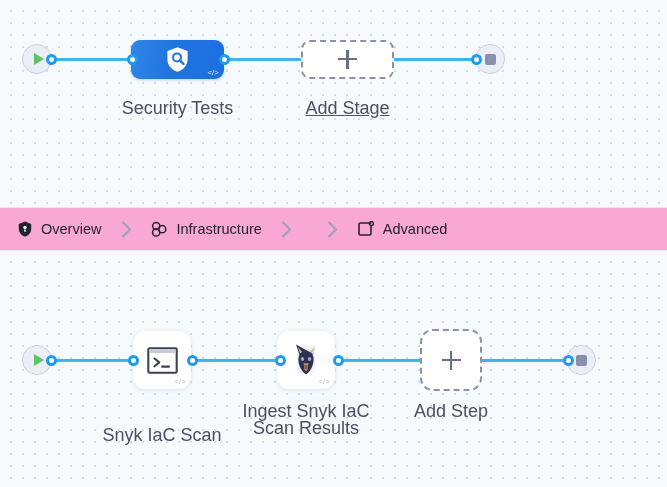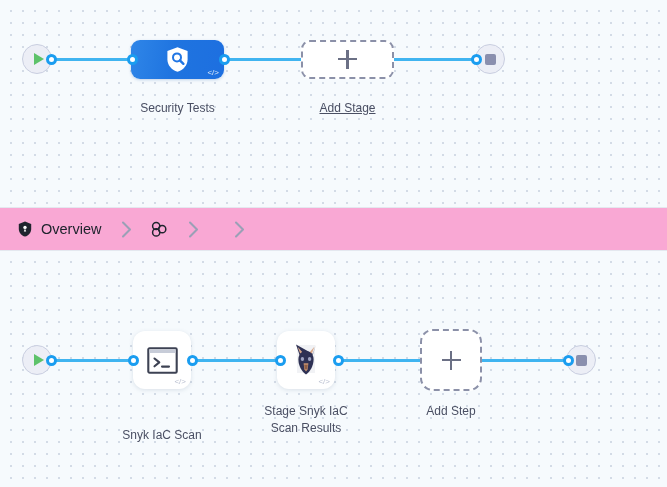--- a/index.html
+++ b/index.html
@@ -171,21 +171,21 @@
     left: 0; top: 8px; width: 19px; height: 2.5px;
   }
   .plus-glyph::after {
     top: 0; left: 8px; height: 19px; width: 2.5px;
   }
 
   
   .node-label {
     position: absolute;
     text-align: center;
-    font-size: 12px;
+    font-size: 18px;
     line-height: 17px;
     color: #4a4f63;
     font-family: "Liberation Sans", sans-serif;
     white-space: pre-line;
   }
 
   
   #tab-bar {
     position: absolute;
     left: 0;
@@ -302,35 +302,45 @@
   </div>
 
   <div class="tab">
     <span class="tab-icon">
       <svg width="17" height="16" viewBox="0 0 17 16">
         <circle cx="5.2" cy="5.0" r="3.6" fill="none" stroke="#20242e" stroke-width="1.5"></circle>
         <circle cx="5.2" cy="11.4" r="3.6" fill="none" stroke="#20242e" stroke-width="1.5"></circle>
         <circle cx="11.2" cy="8.2" r="3.6" fill="none" stroke="#20242e" stroke-width="1.5"></circle>
       </svg>
     </span>
+    <span class="tab-label">Infrastructure</span>
   </div>
 
   <div class="chev">
     <svg width="11" height="17" viewBox="0 0 11 17">
         <path d="M2 1.5 L9 8.5 L2 15.5" fill="none" stroke="#9aa0b6" stroke-width="2.1" stroke-linecap="round" stroke-linejoin="round"></path>
       </svg>
   </div>
 
 
   <div class="chev">
     <svg width="11" height="17" viewBox="0 0 11 17">
         <path d="M2 1.5 L9 8.5 L2 15.5" fill="none" stroke="#9aa0b6" stroke-width="2.1" stroke-linecap="round" stroke-linejoin="round"></path>
       </svg>
   </div>
 
+  <div class="tab">
+    <span class="tab-icon">
+      <svg width="17" height="16" viewBox="0 0 17 16">
+        <path d="M12.8 2.0 H2.4 C1.6 2.0 1.0 2.6 1.0 3.4 V12.6 C1.0 13.4 1.6 14.0 2.4 14.0 H11.6 C12.4 14.0 13.0 13.4 13.0 12.6 V5.4" fill="none" stroke="#20242e" stroke-width="1.6" stroke-linecap="round"></path>
+        <circle cx="13.4" cy="2.6" r="2.0" fill="none" stroke="#20242e" stroke-width="1.5"></circle>
+      </svg>
+    </span>
+    <span class="tab-label">Advanced</span>
+  </div>
 
 </div>
 
 <div class="canvas" id="step-canvas">
 
   <div class="pipe-row" style="top:109px;">
 
     <div class="conn-line" style="left:50px; width:84px;"></div>
     <div class="conn-line" style="left:192px; width:88px;"></div>
     <div class="conn-line" style="left:338px; width:82px;"></div>
@@ -363,21 +373,21 @@
         <path d="M23.4 3.8 L20.8 10.8 L18.4 9.6 Z" fill="#d9a88a"></path>
         <path d="M15.0 8.2 C20.0 8.2 22.6 11.6 22.6 16.6 C22.6 22.6 19.4 28.6 15.0 31.6 C10.6 28.6 7.4 22.6 7.4 16.6 C7.4 11.6 10.0 8.2 15.0 8.2 Z" fill="#2e3154"></path>
         <ellipse cx="11.4" cy="16.0" rx="1.7" ry="2.1" fill="#9ea3c2"></ellipse>
         <ellipse cx="18.6" cy="16.0" rx="1.7" ry="2.1" fill="#9ea3c2"></ellipse>
         <path d="M12.6 20.2 H17.4 L16.6 26.6 L15.0 28.6 L13.4 26.6 Z" fill="#c59070"></path>
         <path d="M13.2 21.8 H16.8 L16.2 25.4 L15.0 26.8 L13.8 25.4 Z" fill="#8e5f47"></path>
       </svg>
       <span class="code-badge-dark">&lt;/&gt;</span>
     </div>
     <div class="port" style="left:333px;"></div>
-    <div class="node-label" style="left:226px; top:43px; width:160px;">Stage Snyk IaC
+    <div class="node-label" style="left:226px; top:43px; width:160px;">Ingest Snyk IaC
 Scan Results</div>
 
     <div class="add-node add-step-node" style="left:420px;">
       <div class="plus-glyph"></div>
     </div>
     <div class="node-label" style="left:370px; top:43px; width:162px;text-align:center;">Add Step</div>
 
     <div class="port" style="left:563px;"></div>
     <div class="term-node" style="left:566px;">
       <div class="stop-sq"></div>

